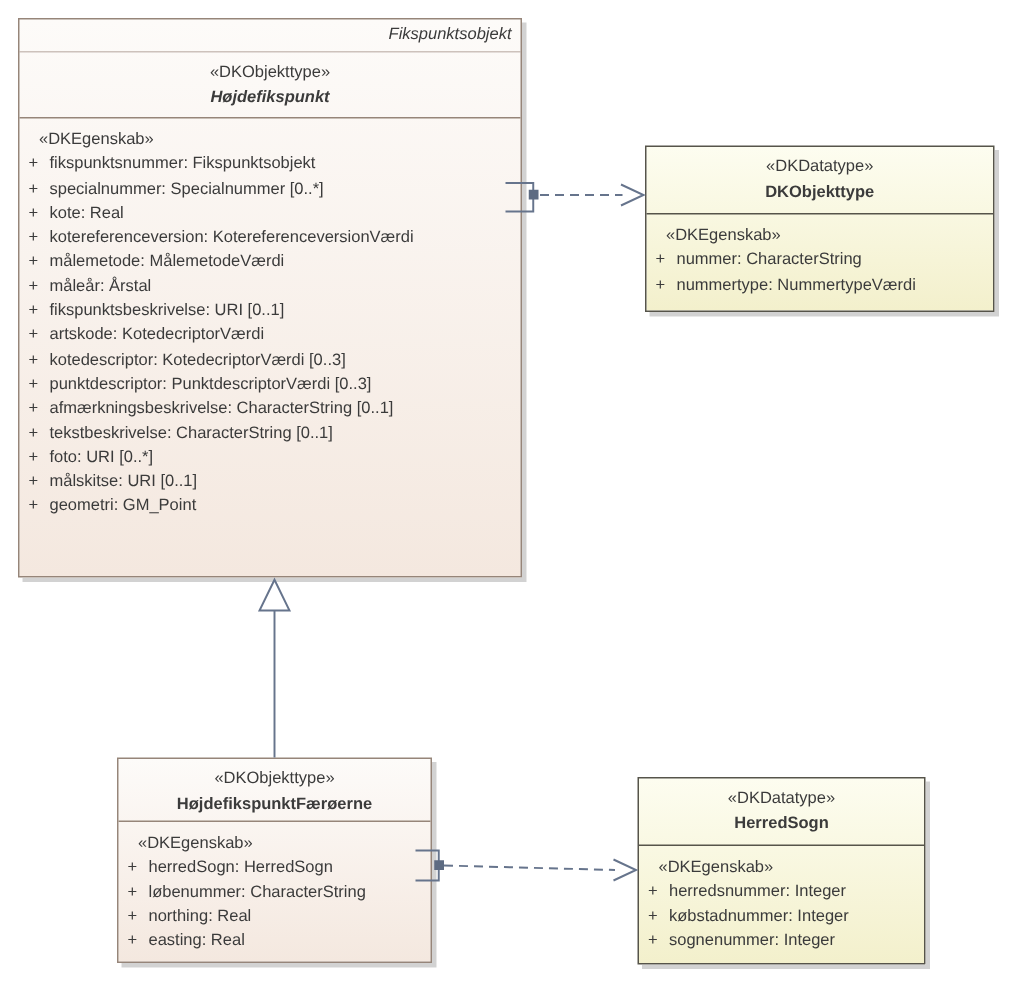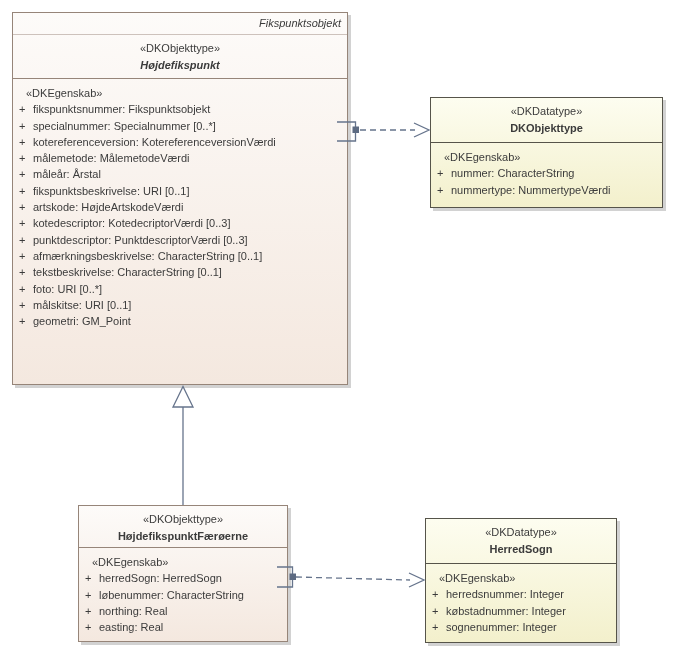--- a/index.html
+++ b/index.html
@@ -51,25 +51,26 @@
     <div class="frame-label">Fikspunktsobjekt</div>
     <div class="head" style="height:44px;">
       <div class="stereo">«DKObjekttype»</div>
       <div class="cname abstract">Højdefikspunkt</div>
     </div>
     <div class="attrs">
       <div class="section-label">«DKEgenskab»</div>
       <div>
           <div class="arow"><span class="plus">+</span><span class="atext">fikspunktsnummer: Fikspunktsobjekt</span></div>
           <div class="arow"><span class="plus">+</span><span class="atext">specialnummer: Specialnummer [0..*]</span></div>
+          <div class="arow"><span class="plus">+</span><span class="atext">kote: Real</span></div>
           <div class="arow"><span class="plus">+</span><span class="atext">kotereferenceversion: KotereferenceversionVærdi</span></div>
           <div class="arow"><span class="plus">+</span><span class="atext">målemetode: MålemetodeVærdi</span></div>
           <div class="arow"><span class="plus">+</span><span class="atext">måleår: Årstal</span></div>
           <div class="arow"><span class="plus">+</span><span class="atext">fikspunktsbeskrivelse: URI [0..1]</span></div>
-          <div class="arow"><span class="plus">+</span><span class="atext">artskode: HøjdeArtskodeVærdi</span></div>
+          <div class="arow"><span class="plus">+</span><span class="atext">artskode: KotedecriptorVærdi</span></div>
           <div class="arow"><span class="plus">+</span><span class="atext">kotedescriptor: KotedecriptorVærdi [0..3]</span></div>
           <div class="arow"><span class="plus">+</span><span class="atext">punktdescriptor: PunktdescriptorVærdi [0..3]</span></div>
           <div class="arow"><span class="plus">+</span><span class="atext">afmærkningsbeskrivelse: CharacterString [0..1]</span></div>
           <div class="arow"><span class="plus">+</span><span class="atext">tekstbeskrivelse: CharacterString [0..1]</span></div>
           <div class="arow"><span class="plus">+</span><span class="atext">foto: URI [0..*]</span></div>
           <div class="arow"><span class="plus">+</span><span class="atext">målskitse: URI [0..1]</span></div>
           <div class="arow"><span class="plus">+</span><span class="atext">geometri: GM_Point</span></div>
         </div>
     </div>
   </div>

